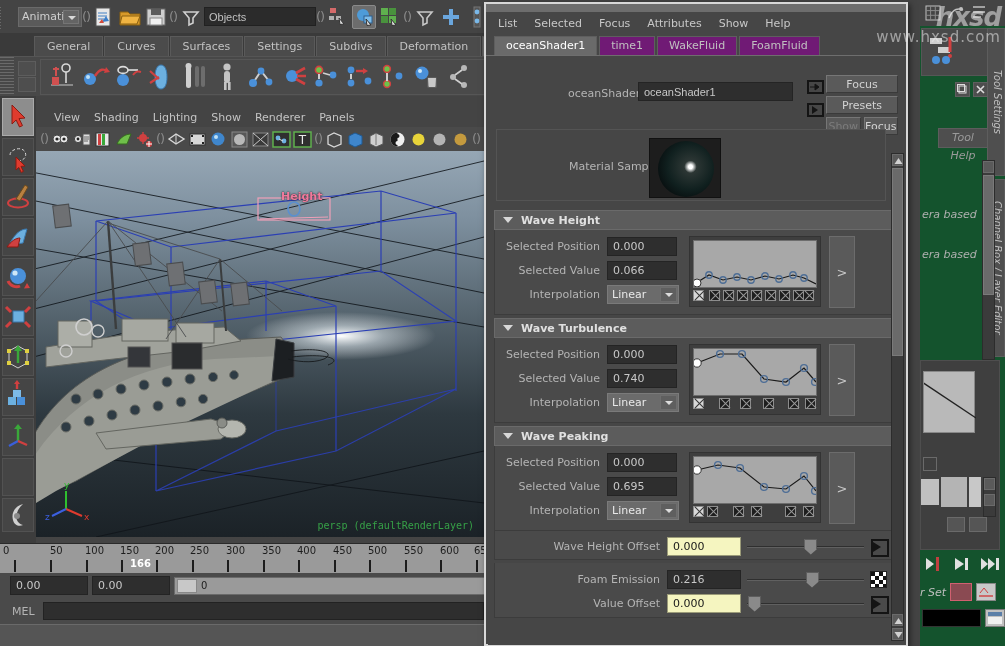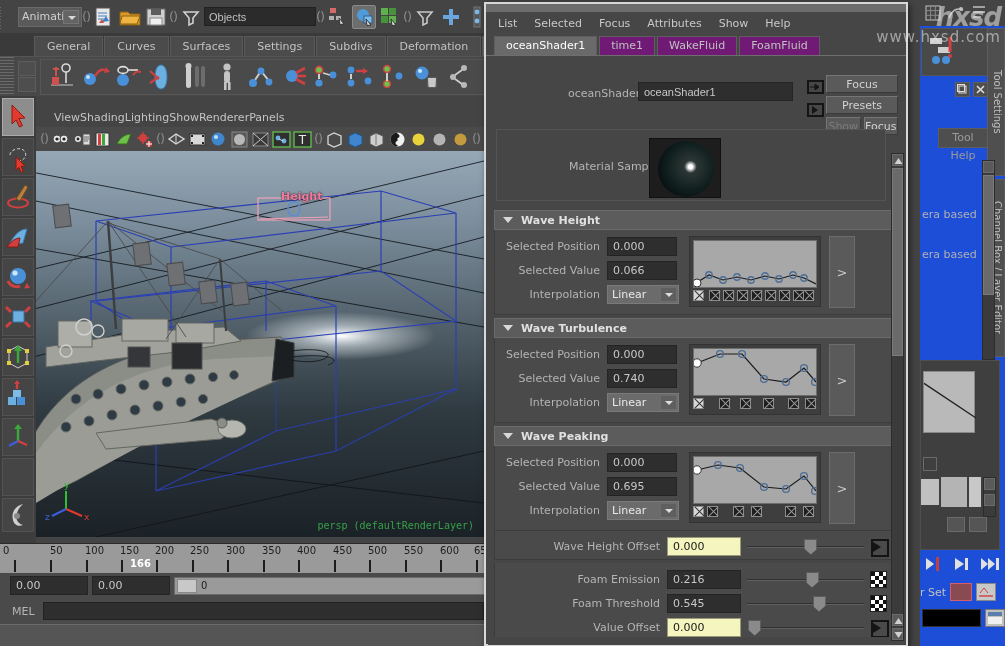--- a/index.html
+++ b/index.html
@@ -58,21 +58,21 @@
 
   
   #toolbox { position:absolute; left:0; top:96px; width:36px; height:450px;
     background:#3d3d3d; padding:2px; }
   .tbx { width:32px; height:38px; background:#454545; border:1px solid #525252;
     margin-bottom:2px; position:relative; }
   .tbx.active { background:#8d8d8d; border-color:#aaaaaa; }
 
   
   #vpmenu { position:absolute; left:36px; top:108px; width:454px; height:19px;
-    background:#444444; display:flex; align-items:center; padding-left:18px; }
+    background:#444444; display:flex; align-items:center; gap:14px; padding-left:18px; }
   #vpmenu span { font-size:11px; color:#c4c4c4; }
   #vpicons { position:absolute; left:36px; top:127px; width:454px; height:24px;
     background:#4a4a4a; display:flex; align-items:center; gap:2px; padding-left:4px;
     overflow:hidden; }
   .vpi { width:19px; height:19px; flex:0 0 auto; position:relative; }
   #viewport { position:absolute; left:36px; top:151px; width:448px; height:386px;
     overflow:hidden;
     background:linear-gradient(180deg,#96a7b5 0%,#7d8f9e 18%,#56656f 42%,#2e3940 68%,#1b2227 100%); }
   #vplabel { position:absolute; right:10px; bottom:6px; color:#36a047; font-size:10px;
     font-family:"DejaVu Sans Mono", monospace; }
@@ -90,21 +90,21 @@
   #rangeslider .knob { position:absolute; left:2px; top:1px; width:20px; height:14px;
     background:#c8c8c8; border:1px solid #888; }
   #melbar { position:absolute; left:0; top:598px; width:490px; height:26px;
     background:#4a4a4a; display:flex; align-items:center; gap:8px; padding-left:12px; }
   #melinput { flex:1; height:18px; background:#2e2e2e; border:1px solid #222; margin-right:6px;}
   #botstrip { position:absolute; left:0; top:624px; width:490px; height:22px;
     background:#555555; border-top:1px solid #6a6a6a; }
 
   
   #rightpanel { position:absolute; left:920px; top:0; width:85px; height:646px;
-    background:#1d4ed8; }
+    background:#14532d;font-style:italic; }
   #vtabs { position:absolute; right:0; top:28px; width:18px; height:330px; }
   .vtab { width:18px; background:#4f4f4f; border:1px solid #5d5d5d; color:#c0c0c0;
     writing-mode:vertical-rl; font-size:10px; text-align:center; padding:6px 1px; }
 
   
   #ae { position:absolute; left:484px; top:2px; width:424px; height:644px;
     background:#464646; border:2px solid #d8d8d8; border-top-width:2px;
     box-shadow:2px 2px 6px rgba(0,0,0,.5); }
   #ae-titlebar { height:8px; background:#6d6d6d; }
   #ae-menu { height:22px; display:flex; align-items:center; gap:17px; padding-left:12px;
@@ -1118,29 +1118,20 @@
           <div class="sliderrow">
             <span class="lbl">Foam Emission</span>
             <div class="field">0.216</div>
             <div class="slidertrack">
               <div class="line"></div>
                 <div class="handle" style="left:50%"></div>
             </div>
             <div class="mapbtn checker"></div>
           </div>
           <div class="sliderrow">
-            <span class="lbl">Foam Threshold</span>
-            <div class="field">0.545</div>
-            <div class="slidertrack">
-              <div class="line"></div>
-                <div class="handle" style="left:56%"></div>
-            </div>
-            <div class="mapbtn checker"></div>
-          </div>
-          <div class="sliderrow">
             <span class="lbl">Value Offset</span>
             <div class="field yellow">0.000</div>
             <div class="slidertrack">
               <div class="line"></div>
                 <div class="handle" style="left:1%"></div>
             </div>
             <div class="mapbtn arrowb"></div>
           </div>
         </div>
       </div>

